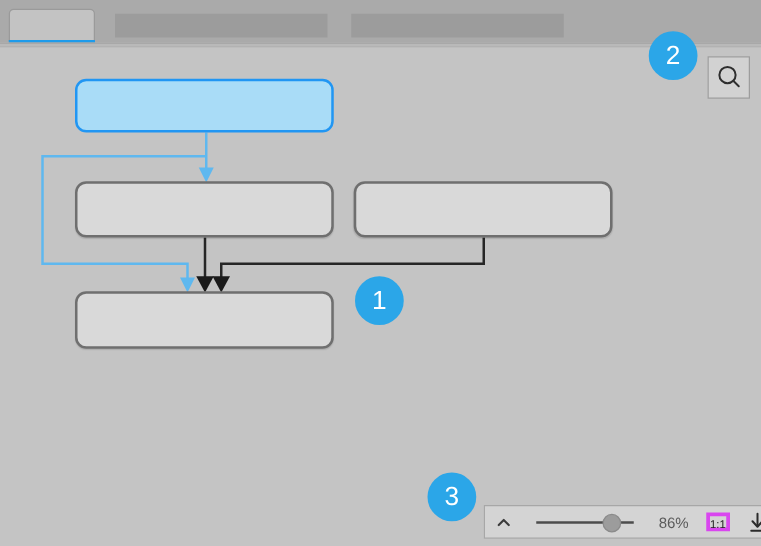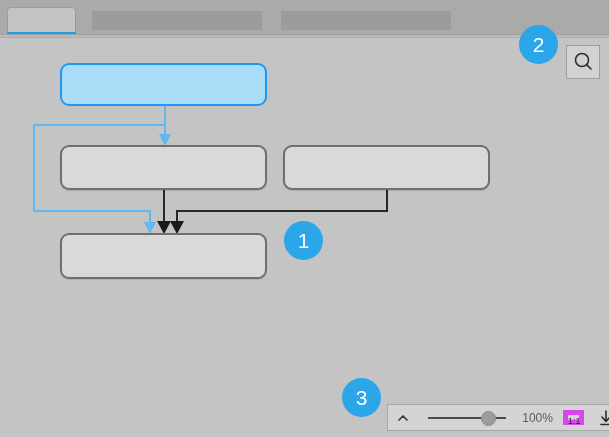--- a/index.html
+++ b/index.html
@@ -157,21 +157,21 @@
   #zoom-level {
     width: 48px;
     text-align: center;
     font-size: 12px;
     color: #5b5b5b;
     font-family: "Liberation Sans", sans-serif;
   }
   #actual-size-button {
     margin-left: 4px;
     width: 21px; height: 15px;
-    border: 5px solid #d946ef;
+    border: 3px solid #d946ef;
     box-sizing: border-box;
     font-size: 9px;
     line-height: 13px;
     text-align: center;
     color: #222;
     font-family: "Liberation Sans", sans-serif;
   }
   #download-button {
     margin-left: 12px;
     width: 20px; height: 20px;
@@ -250,21 +250,21 @@
     <svg width="16" height="16" viewBox="0 0 16 16">
       <polyline points="4,10 8,6 12,10" stroke="#3c3c3c" stroke-width="1.7" fill="none" stroke-linecap="round" stroke-linejoin="round"></polyline>
     </svg>
   </div>
 
   <div id="zoom-slider">
     <div id="zoom-slider-track"></div>
     <div id="zoom-slider-handle"></div>
   </div>
 
-  <div id="zoom-level">100%</div>
+  <div id="zoom-level">86%</div>
 
   <div id="actual-size-button">
     <span>1:1</span>
   </div>
 
   <div id="download-button">
     <svg width="20" height="20" viewBox="0 0 20 20">
       <line x1="10" y1="3" x2="10" y2="12.5" stroke="#2b2b2b" stroke-width="1.6" stroke-linecap="round"></line>
       <polyline points="6,9 10,13.4 14,9" stroke="#2b2b2b" stroke-width="1.6" fill="none" stroke-linecap="round" stroke-linejoin="round"></polyline>
       <line x1="5" y1="16.5" x2="15" y2="16.5" stroke="#2b2b2b" stroke-width="1.6" stroke-linecap="round"></line>

